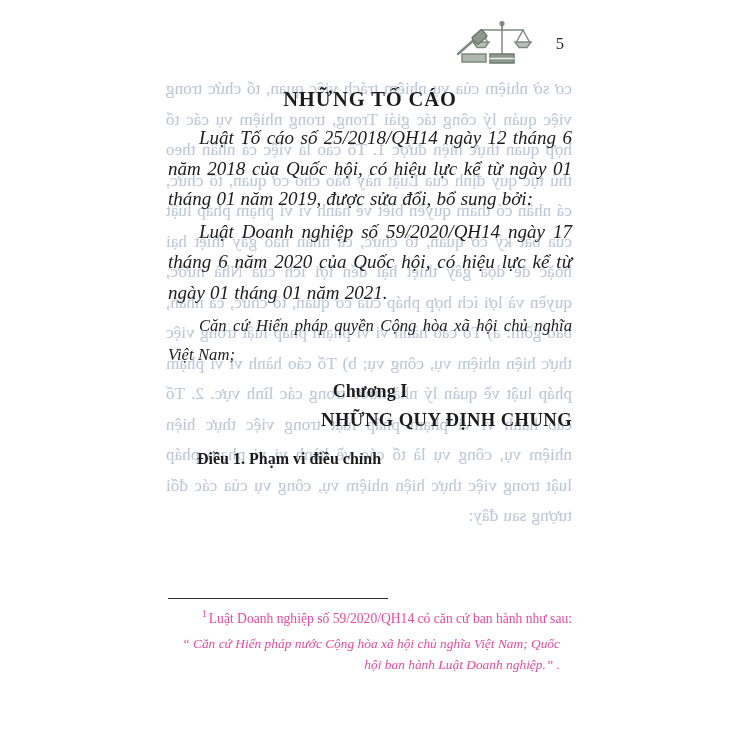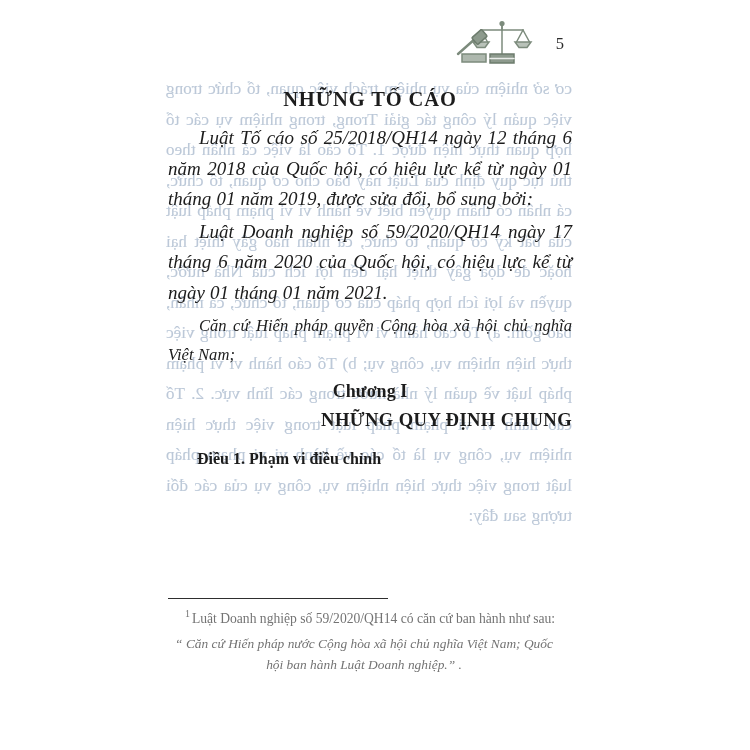--- a/index.html
+++ b/index.html
@@ -134,22 +134,22 @@
     height: 0;
     border-top: 1.4px solid #2e2e2e;
   }
   #footnote {
     position: absolute;
     left: 168px;
     top: 608px;
     width: 404px;
     font-size: 13.6px;
     line-height: 21.5px;
-    text-align: center;
-    color: #737373;
+    text-align: right;
+    color: #ec4899;
   }
   #footnote .fn-line { margin: 0; }
   #footnote .fn-quote {
     font-style: italic;
     font-size: 13.4px;
     line-height: 21px;
     margin: 3px 12px 0 0;
   }
   #footnote .fn-marker {
     font-size: 10px;

